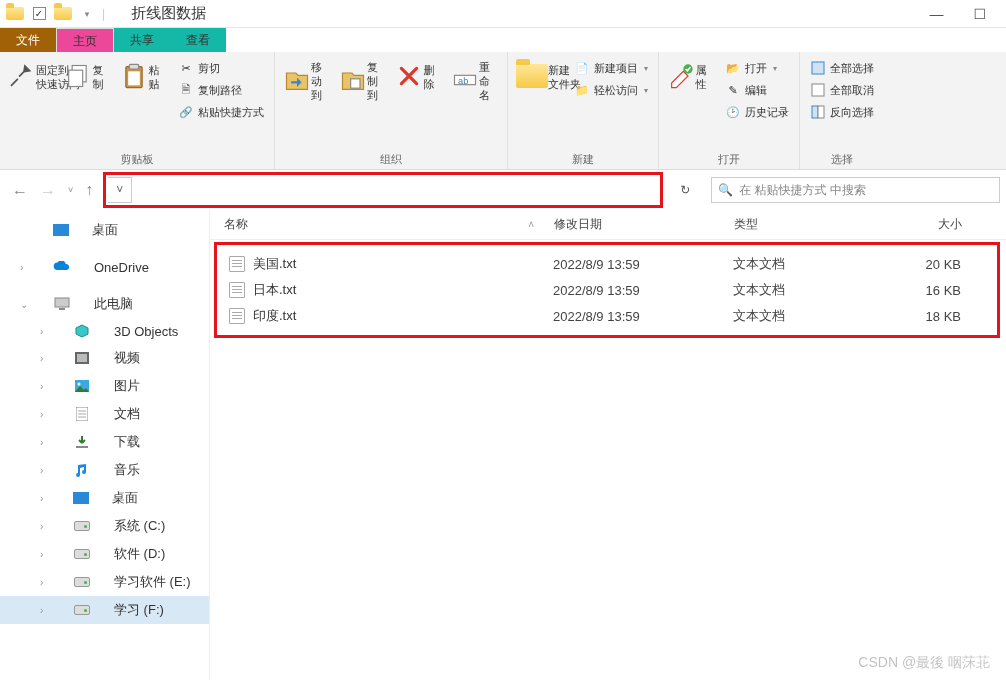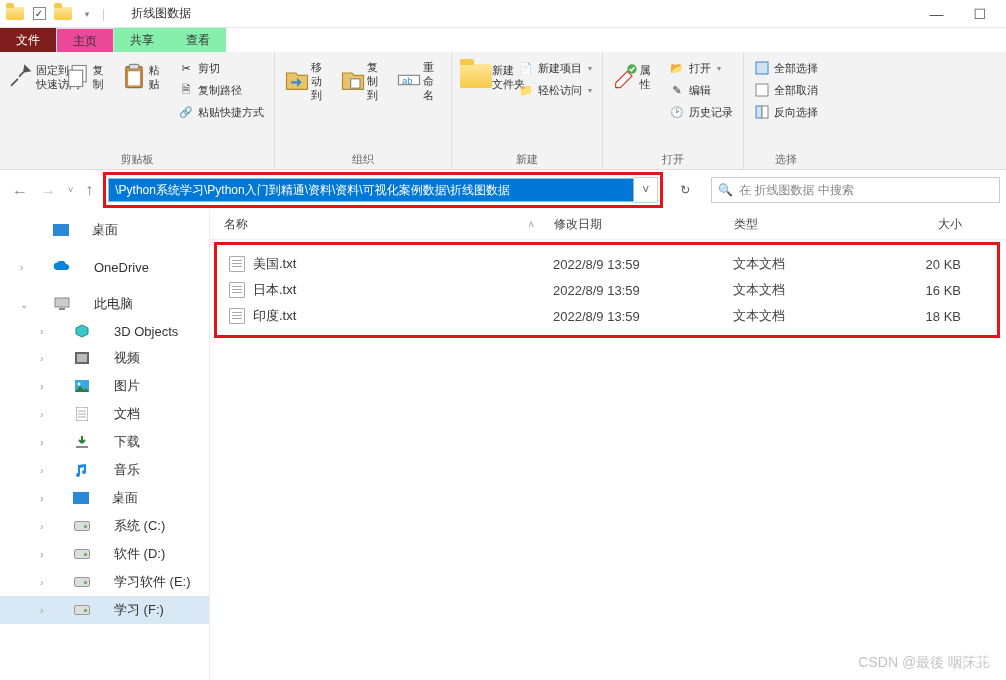--- a/index.html
+++ b/index.html
@@ -2,27 +2,27 @@
 <html><head>
 <meta charset="utf-8">
 <style>
 * { box-sizing: border-box; margin: 0; padding: 0; font-family: "Microsoft YaHei", "Segoe UI", sans-serif; }
 body { width: 1006px; height: 680px; background: #fff; font-size: 12px; color: #333; overflow: hidden; }
 
 
 .titlebar { height: 28px; display: flex; align-items: center; background: #fff; border-bottom: 1px solid #e5e5e5; }
 .titlebar .qat { display: flex; align-items: center; gap: 6px; padding: 0 6px; }
 .titlebar .qat-icon { width: 18px; height: 18px; display: flex; align-items: center; justify-content: center; }
-.titlebar .title { margin-left: 20px; font-size: 12px; color: #333; }
+.titlebar .title { margin-left: 20px; font-size: 15px; color: #333; }
 .titlebar .winctrl { margin-left: auto; display: flex; gap: 30px; padding-right: 20px; color: #555; font-size: 14px; }
 
 
 .tabs { display: flex; align-items: stretch; height: 24px; }
-.tab { padding: 4px 16px; font-size: 12px; color: #333; cursor: pointer; background: #86efac; }
-.tab.file { background: #7f1d1d; color: #fff; }
+.tab { padding: 4px 16px; font-size: 12px; color: #333; cursor: pointer; background: #14b8a6; }
+.tab.file { background: #a16207; color: #fff; }
 .tab.active { background: #ec4899; border: 1px solid #ddd; border-bottom: none; }
 
 
 .ribbon { height: 118px; background: #f3f3f3; border-bottom: 1px solid #ddd; display: flex; }
 .group { display: flex; flex-direction: column; padding: 4px 6px 2px 6px; border-right: 1px solid #e0e0e0; }
 .group-body { flex: 1; display: flex; align-items: flex-start; gap: 4px; }
 .group-label { text-align: center; font-size: 11px; color: #666; padding-top: 2px; }
 .big-btn { display: flex; flex-direction: row; align-items: center; justify-content: flex-start; width: 52px; padding: 4px 2px; cursor: pointer; }
 .big-btn .icon { width: 32px; height: 32px; margin-bottom: 2px; display:flex; align-items:center; justify-content:center; }
 .big-btn .lbl { font-size: 11px; line-height: 14px; }
@@ -171,20 +171,28 @@
         <span class="icon">
             <svg width="28" height="28" viewBox="0 0 24 24">
               <path d="M3 6h8l2 2h8v12H3z" fill="#e8c36a" stroke="#b58a2e"></path>
               <rect x="10" y="11" width="8" height="8" fill="#fff" stroke="#888"></rect>
             </svg>
           </span>
         <span class="lbl">复制到</span>
       </div>
       <div class="big-btn">
         <span class="icon">
+            <svg width="26" height="26" viewBox="0 0 24 24">
+              <path d="M5 5l14 14M19 5L5 19" stroke="#d93a2b" stroke-width="3" stroke-linecap="round"></path>
+            </svg>
+          </span>
+        <span class="lbl">删除</span>
+      </div>
+      <div class="big-btn">
+        <span class="icon">
             <svg width="28" height="28" viewBox="0 0 24 24">
               <rect x="3" y="8" width="18" height="8" fill="#fff" stroke="#888"></rect>
               <text x="6" y="15" font-size="8" fill="#3a88c9">ab</text>
             </svg>
           </span>
         <span class="lbl">重命名</span>
       </div>
     </div>
     <div class="group-label">组织</div>
   </div>
@@ -280,27 +288,26 @@
 </div>
 
 <div class="navrow">
   <div class="nav-arrows">
     <span style="font-size:16px;">←</span>
     <span style="font-size:16px;color:#ccc;">→</span>
     <span style="font-size:9px;">˅</span>
     <span style="font-size:16px;">↑</span>
   </div>
   <div class="addr-wrap">
-    <div class="addr-input">\Python系统学习\Python入门到精通\资料\资料\可视化案例数据\折线图数据</div>
     <div class="addr-dd">˅</div>
   </div>
   <div class="refresh">↻</div>
   <div class="search-box">
     <span style="color:#aaa;">🔍</span>
-    <span>在 折线图数据 中搜索</span>
+    <span>在 粘贴快捷方式 中搜索</span>
   </div>
 </div>
 
 <div class="main">
   <div class="sidebar">
     <div class="tree-item">
         <span class="exp"></span>
         <span class="ticon" style="background:#2989d8;width:16px;height:12px;"></span>
         <span>桌面</span>
       </div>

